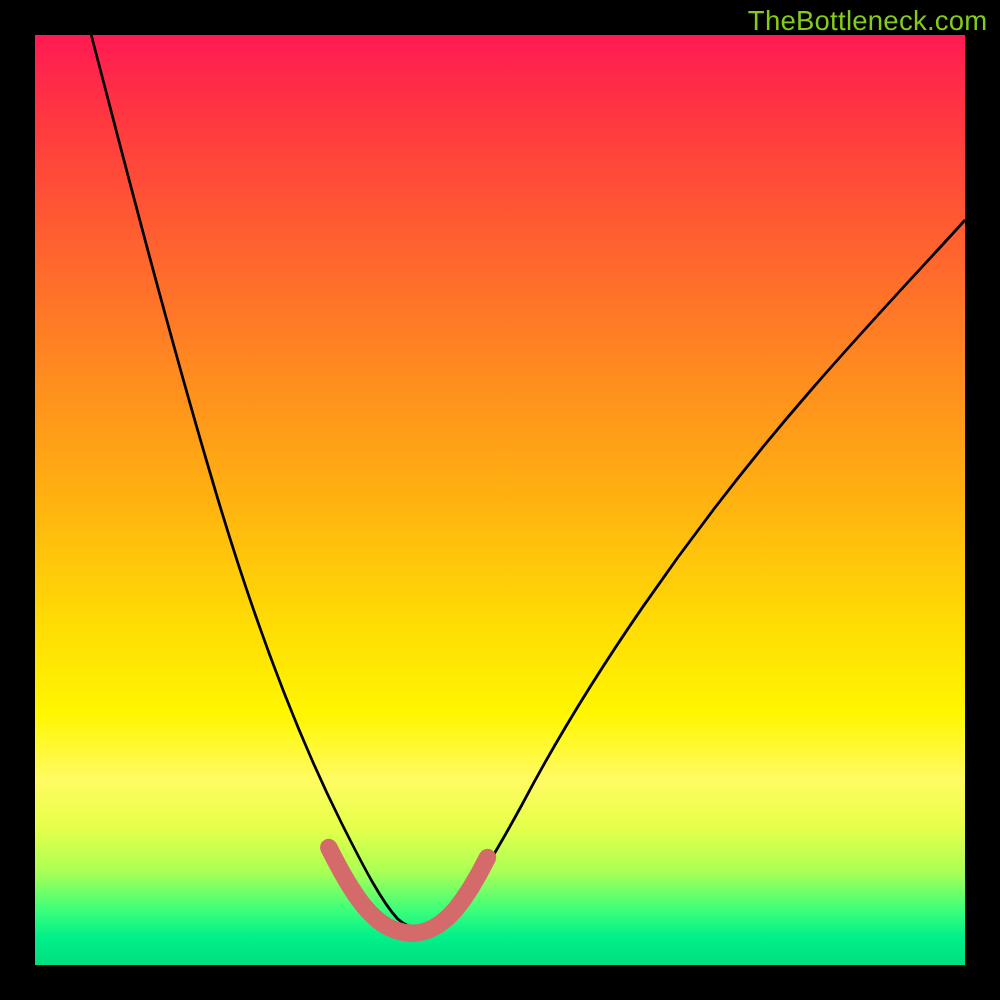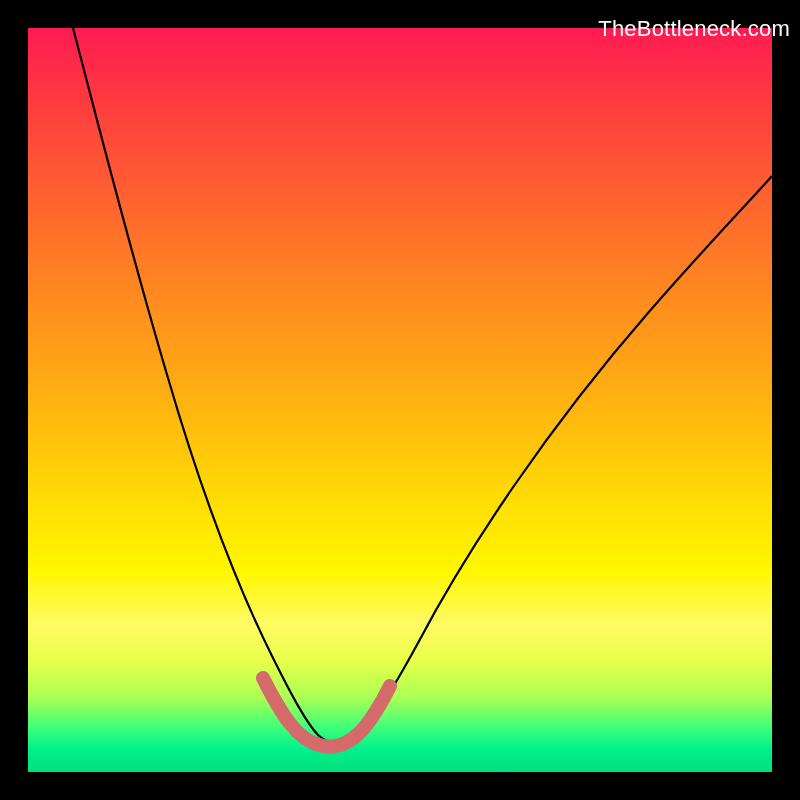--- a/index.html
+++ b/index.html
@@ -37,23 +37,23 @@
       #fffb62 80%,
       #e8ff4a 85%,
       #aaff55 90%,
       #3eff7a 94%,
       #00f08a 97%,
       #00df7d 100%
     );
   }
   .watermark {
     position: absolute;
-    top: 16px;
+    top: 4px;
     right: 10px;
-    color: #ffffff;
+    color: #84cc16;
     font-size: 22px;
     letter-spacing: 0.2px;
     user-select: none;
     margin-left: 47px;
   }
   svg.curve {
     position: absolute;
     left: 0;
     top: 0;
     width: 744px;

